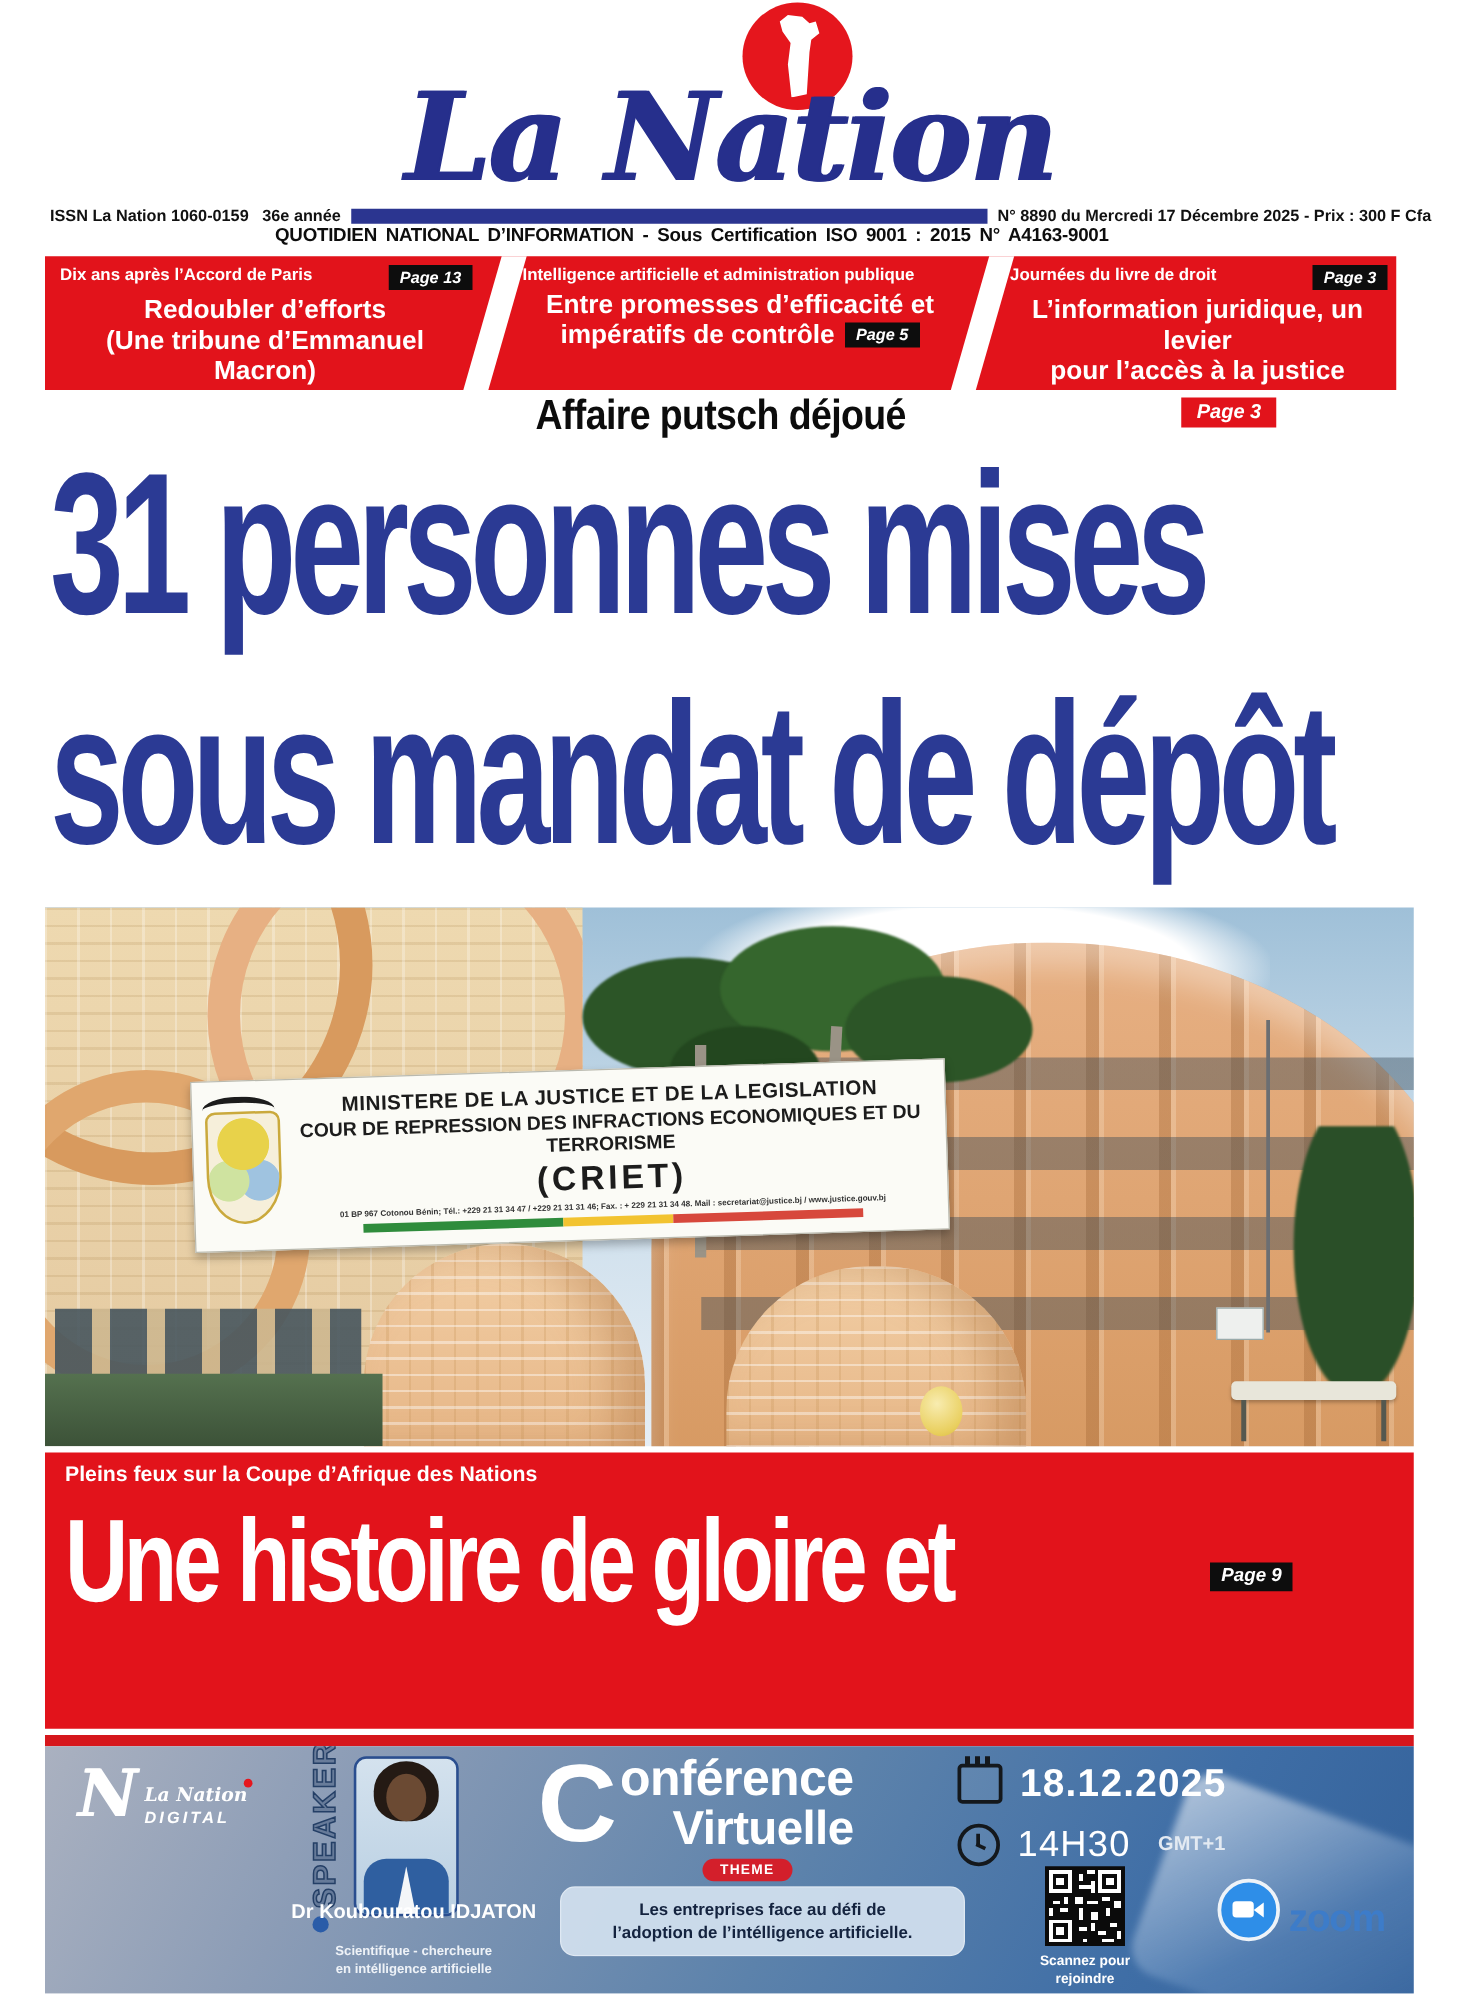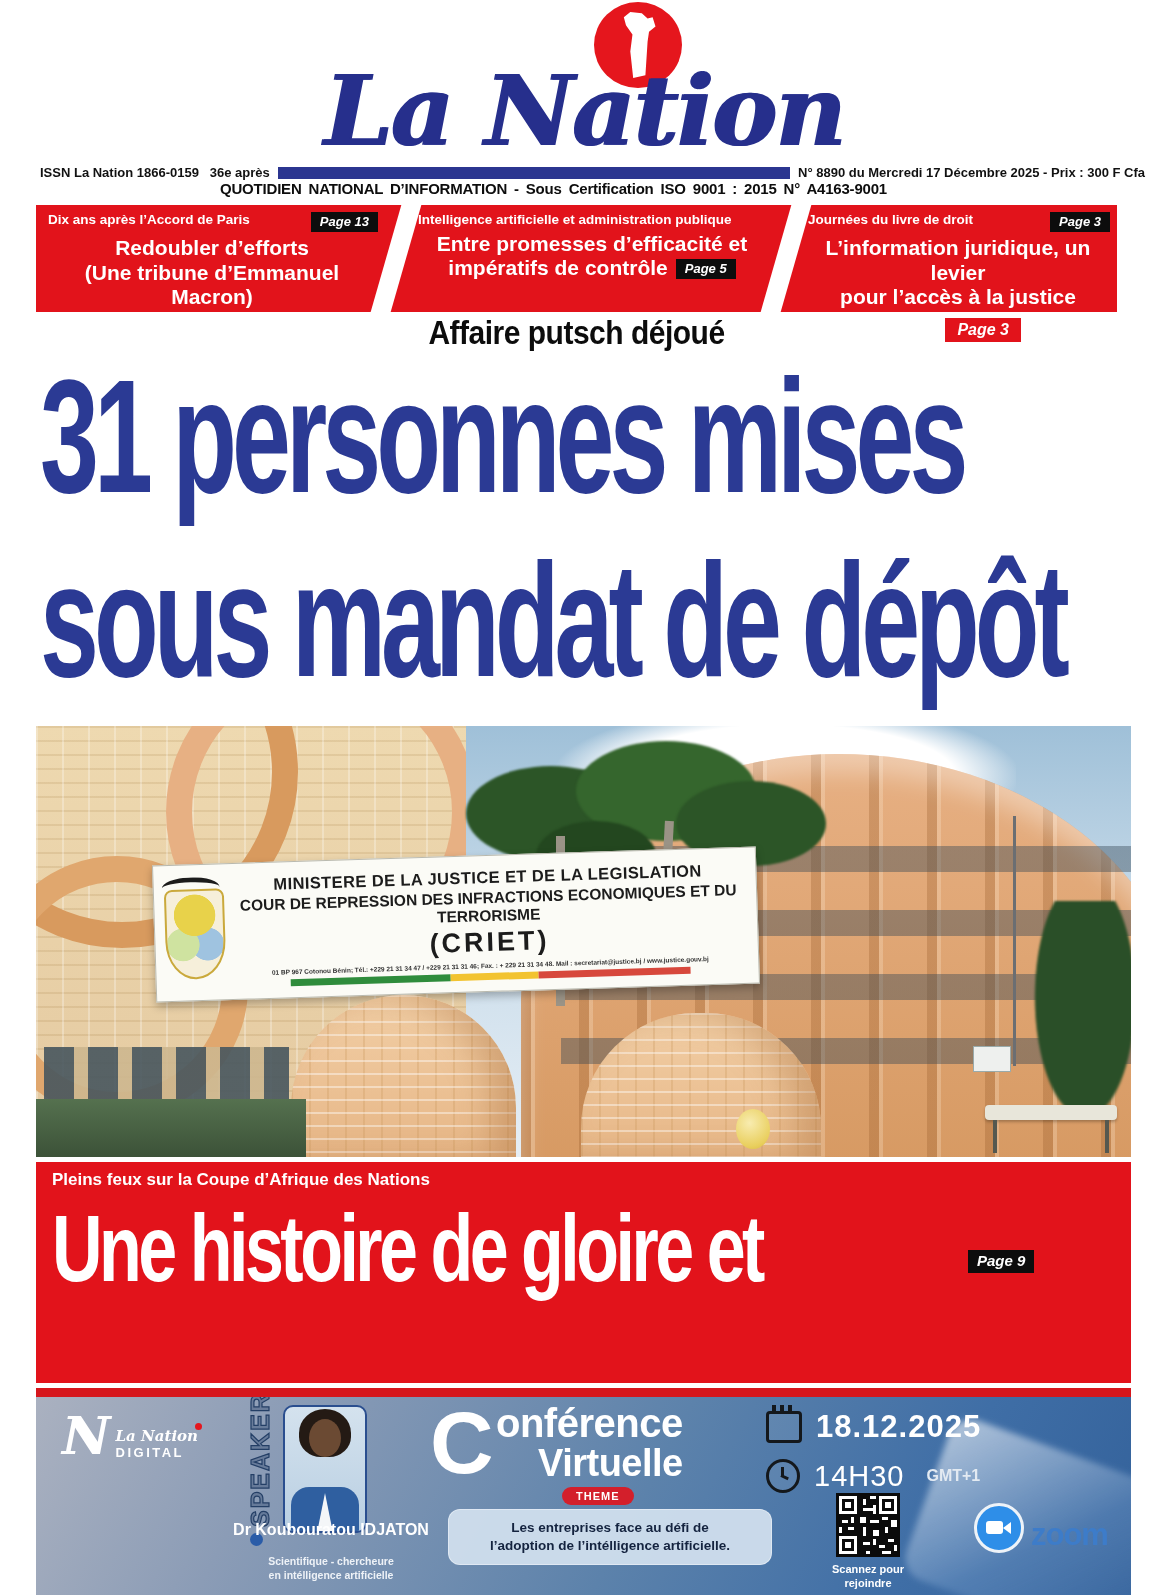--- a/index.html
+++ b/index.html
@@ -129,21 +129,21 @@
       background:linear-gradient(118deg,#aab1c0 0%,#8b9cb6 22%,#5c82ab 55%,#3f6ea6 80%,#33619a 100%);}
   .ad-glow{position:absolute;right:-20px;top:50px;width:230px;height:170px;border-radius:24px;
       transform:rotate(20deg);filter:blur(3px);
       background:linear-gradient(135deg,rgba(255,255,255,.6),rgba(150,185,225,.25) 55%,rgba(0,0,0,0));}
   .ad-logo{position:absolute;left:26px;top:16px;display:flex;align-items:flex-start;gap:6px;}
   .big-n{font-family:"DejaVu Serif", serif;font-style:italic;font-weight:bold;font-size:52px;line-height:.9;
          color:#fff;text-shadow:1px 0 0 #fff;}
   .brand-stack{margin-top:14px;}
   .brand-top{font-family:"DejaVu Serif", serif;font-style:italic;font-weight:bold;font-size:15px;position:relative;}
   .brand-top .dot{position:absolute;right:-4px;top:-4px;width:7px;height:7px;background:#e5161d;border-radius:50%;}
-  .brand-bottom{font-size:13px;font-weight:800;letter-spacing:2.5px;}
+  .brand-bottom{font-size:13px;font-weight:800;letter-spacing:2.5px;font-style:italic;}
   .speaker{position:absolute;left:210px;top:8px;display:flex;gap:8px;align-items:flex-start;}
   .spk-vert{writing-mode:vertical-rl;transform:rotate(180deg);font-size:25px;font-weight:800;letter-spacing:2px;
             color:rgba(34,60,100,.35);-webkit-text-stroke:1.2px #243f66;height:118px;margin-top:4px;}
   .spk-dot{position:absolute;left:4px;top:128px;width:13px;height:13px;border-radius:50%;background:#2a5ca8;}
   .spk-photo{width:80px;height:124px;border:2px solid #2a4e8f;border-radius:10px;overflow:hidden;position:relative;
              background:linear-gradient(180deg,#d4e2ee,#b9cfe2);}
   .spk-hair{position:absolute;left:14px;top:2px;width:52px;height:48px;border-radius:50% 50% 42% 42%;background:#241a14;}
   .spk-face{position:absolute;left:24px;top:12px;width:32px;height:38px;border-radius:50%;background:#6b4a33;}
   .spk-body{position:absolute;left:6px;bottom:-4px;width:68px;height:48px;border-radius:18px 18px 0 0;background:#2f5fa0;}
   .spk-shirt{position:absolute;left:32px;bottom:-2px;width:16px;height:40px;background:#f4f6f8;
@@ -184,21 +184,21 @@
 <div id="page">
 
   <div class="masthead">
     <div class="logo-wrap">
       <div class="logo-oval">
         <div class="logo-map"></div>
       </div>
       <div class="logo-text">La Nation</div>
     </div>
     <div class="issn-row">
-      <span class="issn-left"><span>ISSN La Nation 1866-0159</span>&nbsp;&nbsp;&nbsp;<span>36e après</span></span>
+      <span class="issn-left"><span>ISSN La Nation 1060-0159</span>&nbsp;&nbsp;&nbsp;<span>36e année</span></span>
       <span class="bluebar"></span>
       <span class="issn-right">N° 8890 du Mercredi 17 Décembre 2025 - Prix : 300 F Cfa</span>
     </div>
     <div class="cert-line">QUOTIDIEN NATIONAL D’INFORMATION - Sous Certification ISO 9001 : 2015 N° A4163-9001</div>
   </div>
 
   <div class="topstrip">
     <div class="tbox b1">
       <div class="tkick">
         <span>Dix ans après l’Accord de Paris</span>

